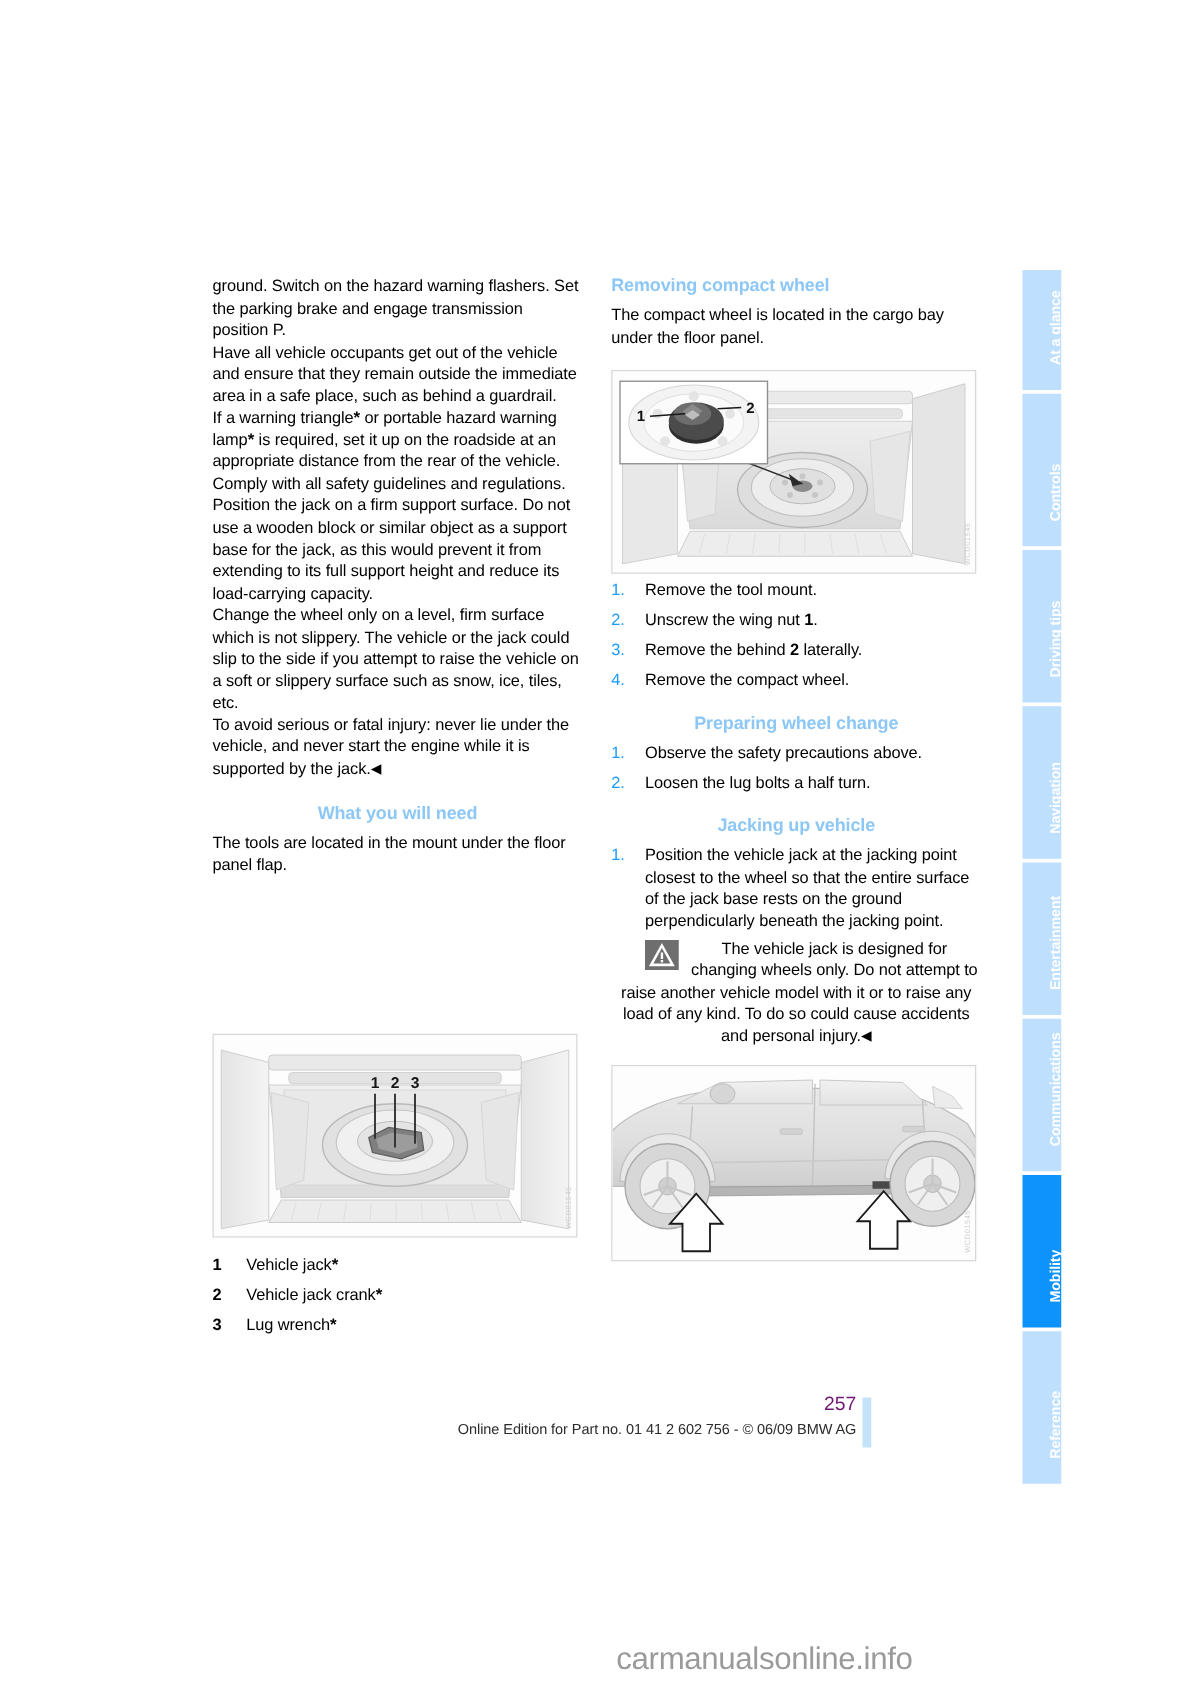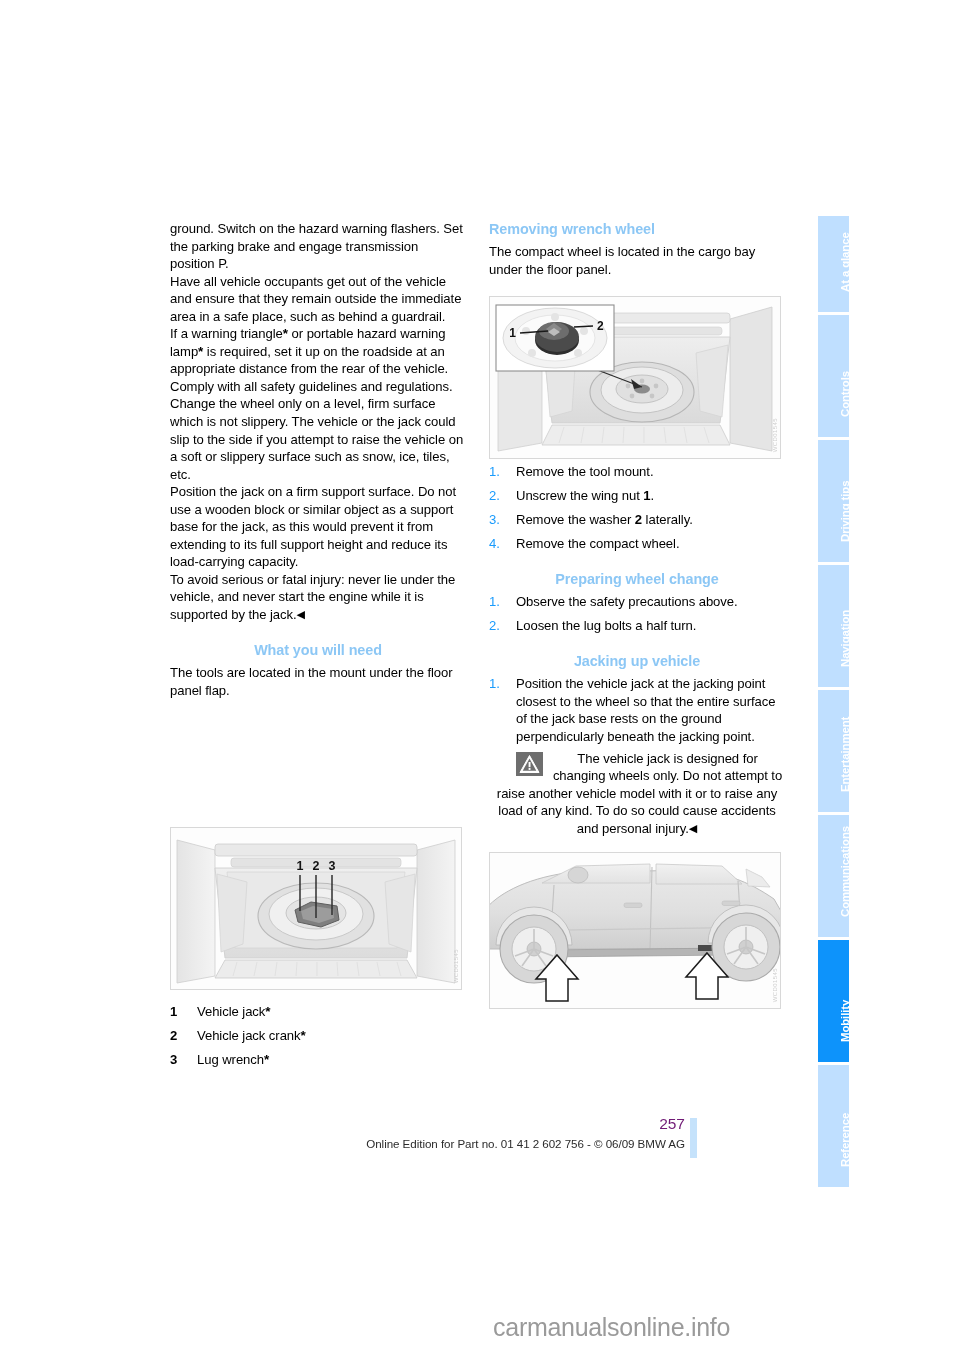--- a/index.html
+++ b/index.html
@@ -203,22 +203,22 @@
 </head>
 <body>
 
 <div id="page">
 
   <div class="col col-left">
     <div class="body-text">
       <p>ground. Switch on the hazard warning flashers. Set the parking brake and engage transmission position P.</p>
       <p>Have all vehicle occupants get out of the vehicle and ensure that they remain outside the immediate area in a safe place, such as behind a guardrail.</p>
       <p>If a warning triangle<span class="star">*</span> or portable hazard warning lamp<span class="star">*</span> is required, set it up on the roadside at an appropriate distance from the rear of the vehicle. Comply with all safety guidelines and regulations.</p>
+      <p>Position the jack on a firm support surface. Do not use a wooden block or similar object as a support base for the jack, as this would prevent it from extending to its full support height and reduce its load-carrying capacity.</p>
       <p>Change the wheel only on a level, firm surface which is not slippery. The vehicle or the jack could slip to the side if you attempt to raise the vehicle on a soft or slippery surface such as snow, ice, tiles, etc.</p>
-      <p>Position the jack on a firm support surface. Do not use a wooden block or similar object as a support base for the jack, as this would prevent it from extending to its full support height and reduce its load-carrying capacity.</p>
       <p><span>To avoid serious or fatal injury: never lie under the vehicle, and never start the engine while it is supported by the jack.</span><span class="endmark">◀</span></p>
     </div>
 
     <h2 class="section gap-before-head">What you will need</h2>
     <div class="head-gap"></div>
     <div class="body-text">
       <p>The tools are located in the mount under the floor panel flap.</p>
     </div>
   </div>
 
@@ -278,32 +278,32 @@
     <span class="fig-wm">WCD01545</span>
   </div>
 
   <ul class="itemlist" id="tool-legend" style="position:absolute; left:170px; top:1003px; width:296px;">
     <li><span class="num">1</span><span>Vehicle jack</span><span class="star">*</span></li>
     <li><span class="num">2</span><span>Vehicle jack crank</span><span class="star">*</span></li>
     <li><span class="num">3</span><span>Lug wrench</span><span class="star">*</span></li>
   </ul>
 
   <div class="col col-right">
-    <h2 class="section">Removing wrench wheel</h2>
+    <h2 class="section">Removing compact wheel</h2>
     <div class="head-gap"></div>
     <div class="body-text">
       <p>The compact wheel is located in the cargo bay under the floor panel.</p>
     </div>
 
     <div style="height:185px"></div>
 
     <ol class="numlist">
       <li><span class="num">1.</span><span>Remove the tool mount.</span></li>
       <li><span class="num">2.</span><span>Unscrew the wing nut </span><span class="b">1</span><span>.</span></li>
-      <li><span class="num">3.</span><span>Remove the washer </span><span class="b">2</span><span> laterally.</span></li>
+      <li><span class="num">3.</span><span>Remove the behind </span><span class="b">2</span><span> laterally.</span></li>
       <li><span class="num">4.</span><span>Remove the compact wheel.</span></li>
     </ol>
 
     <h2 class="section gap-before-head">Preparing wheel change</h2>
     <div class="head-gap"></div>
     <ol class="numlist">
       <li><span class="num">1.</span><span>Observe the safety precautions above.</span></li>
       <li><span class="num">2.</span><span>Loosen the lug bolts a half turn.</span></li>
     </ol>
 

